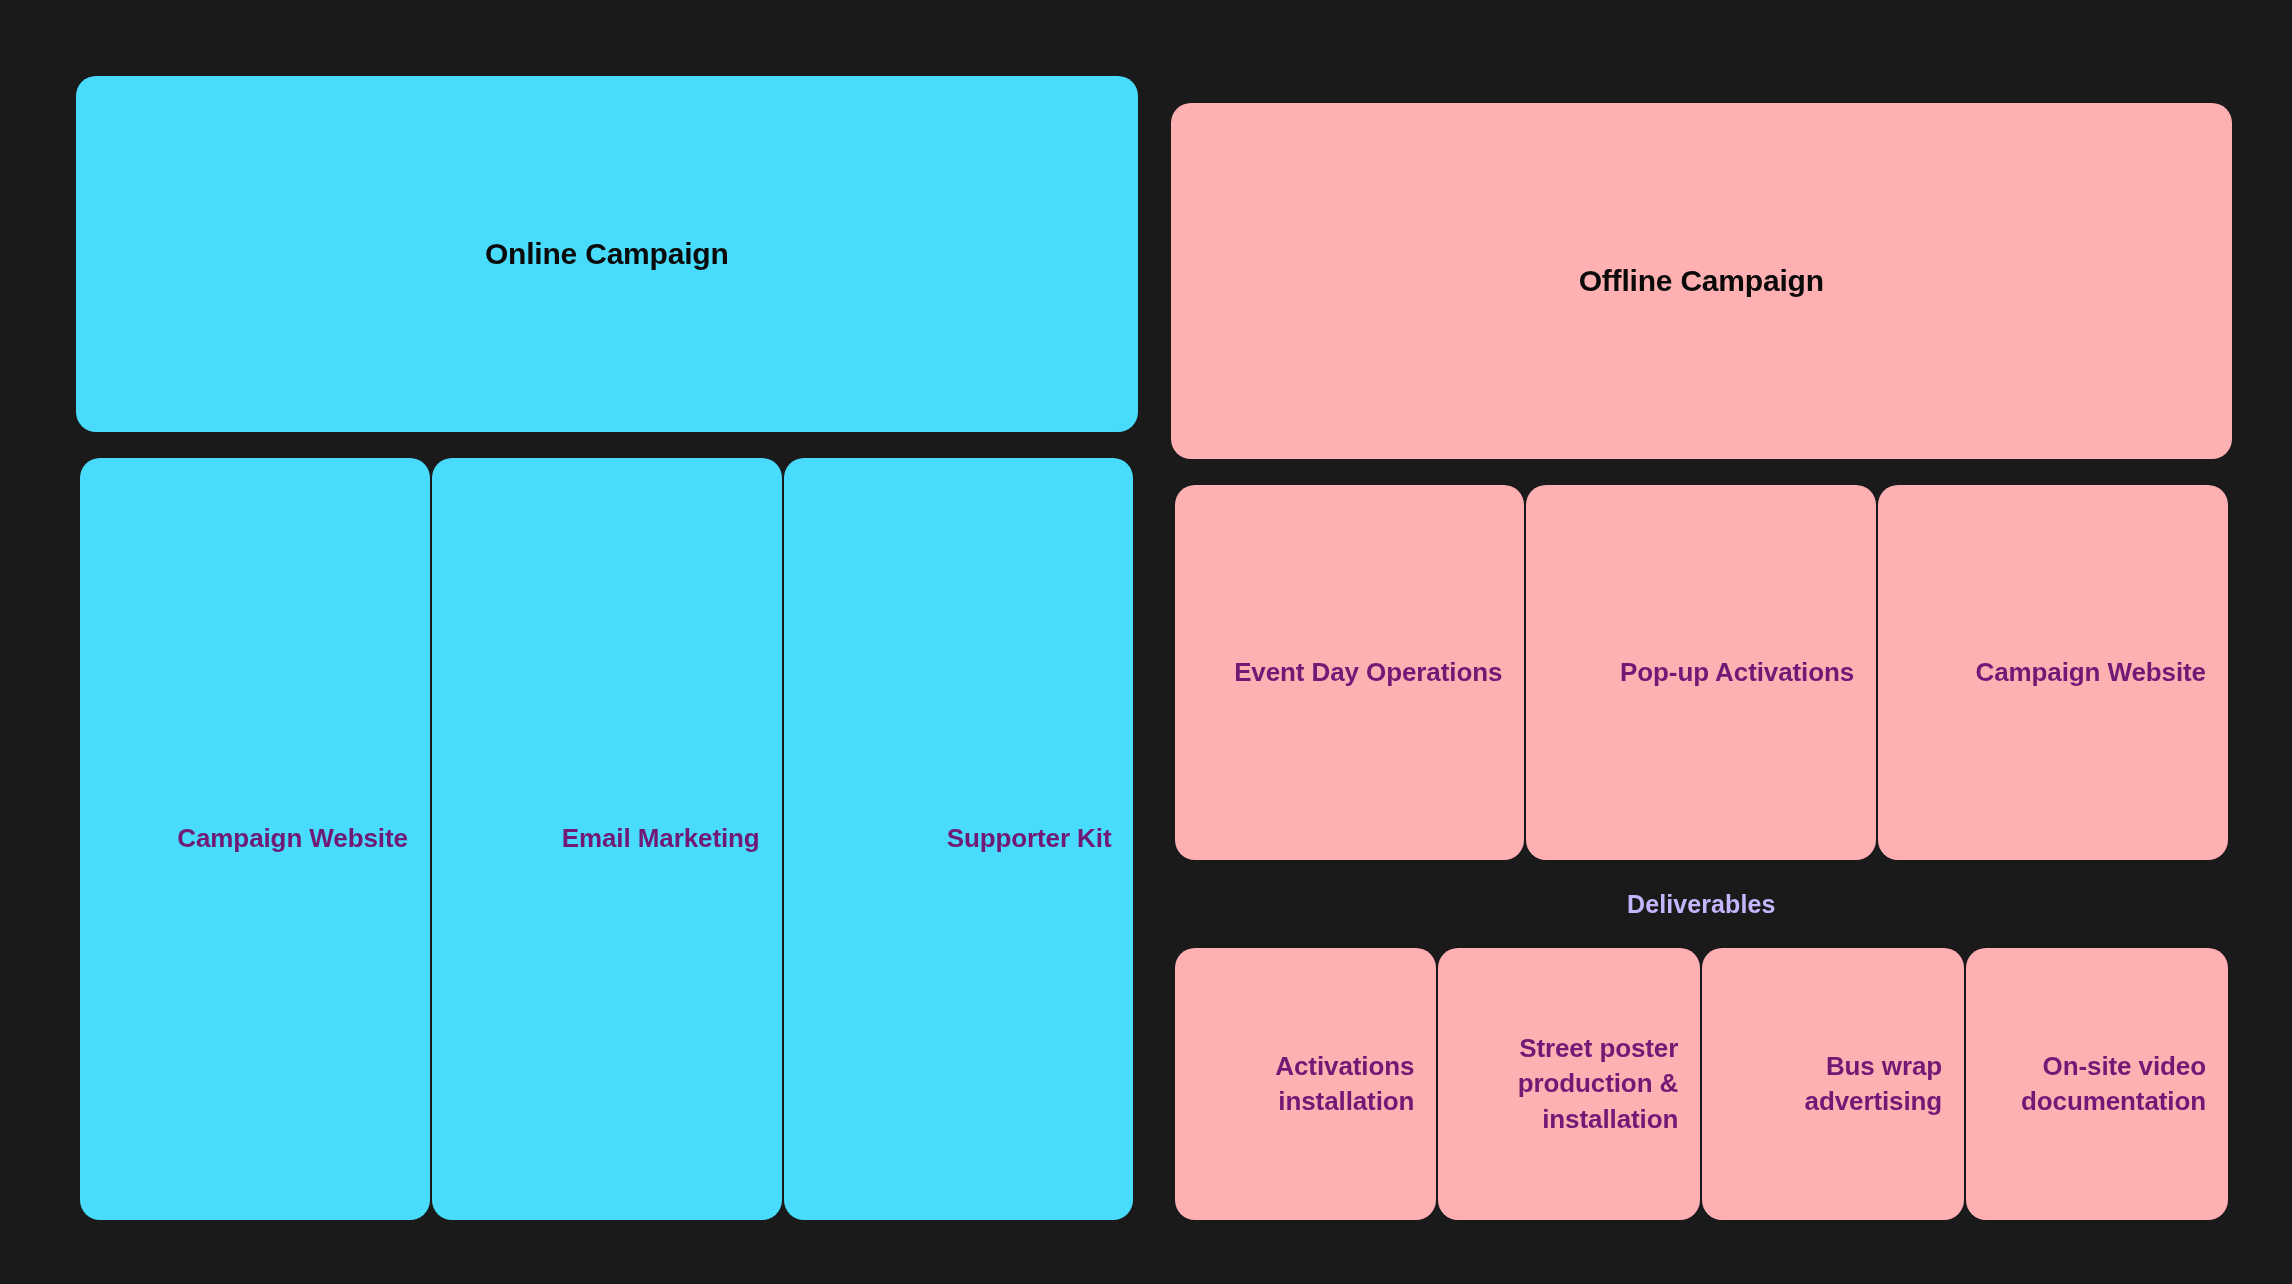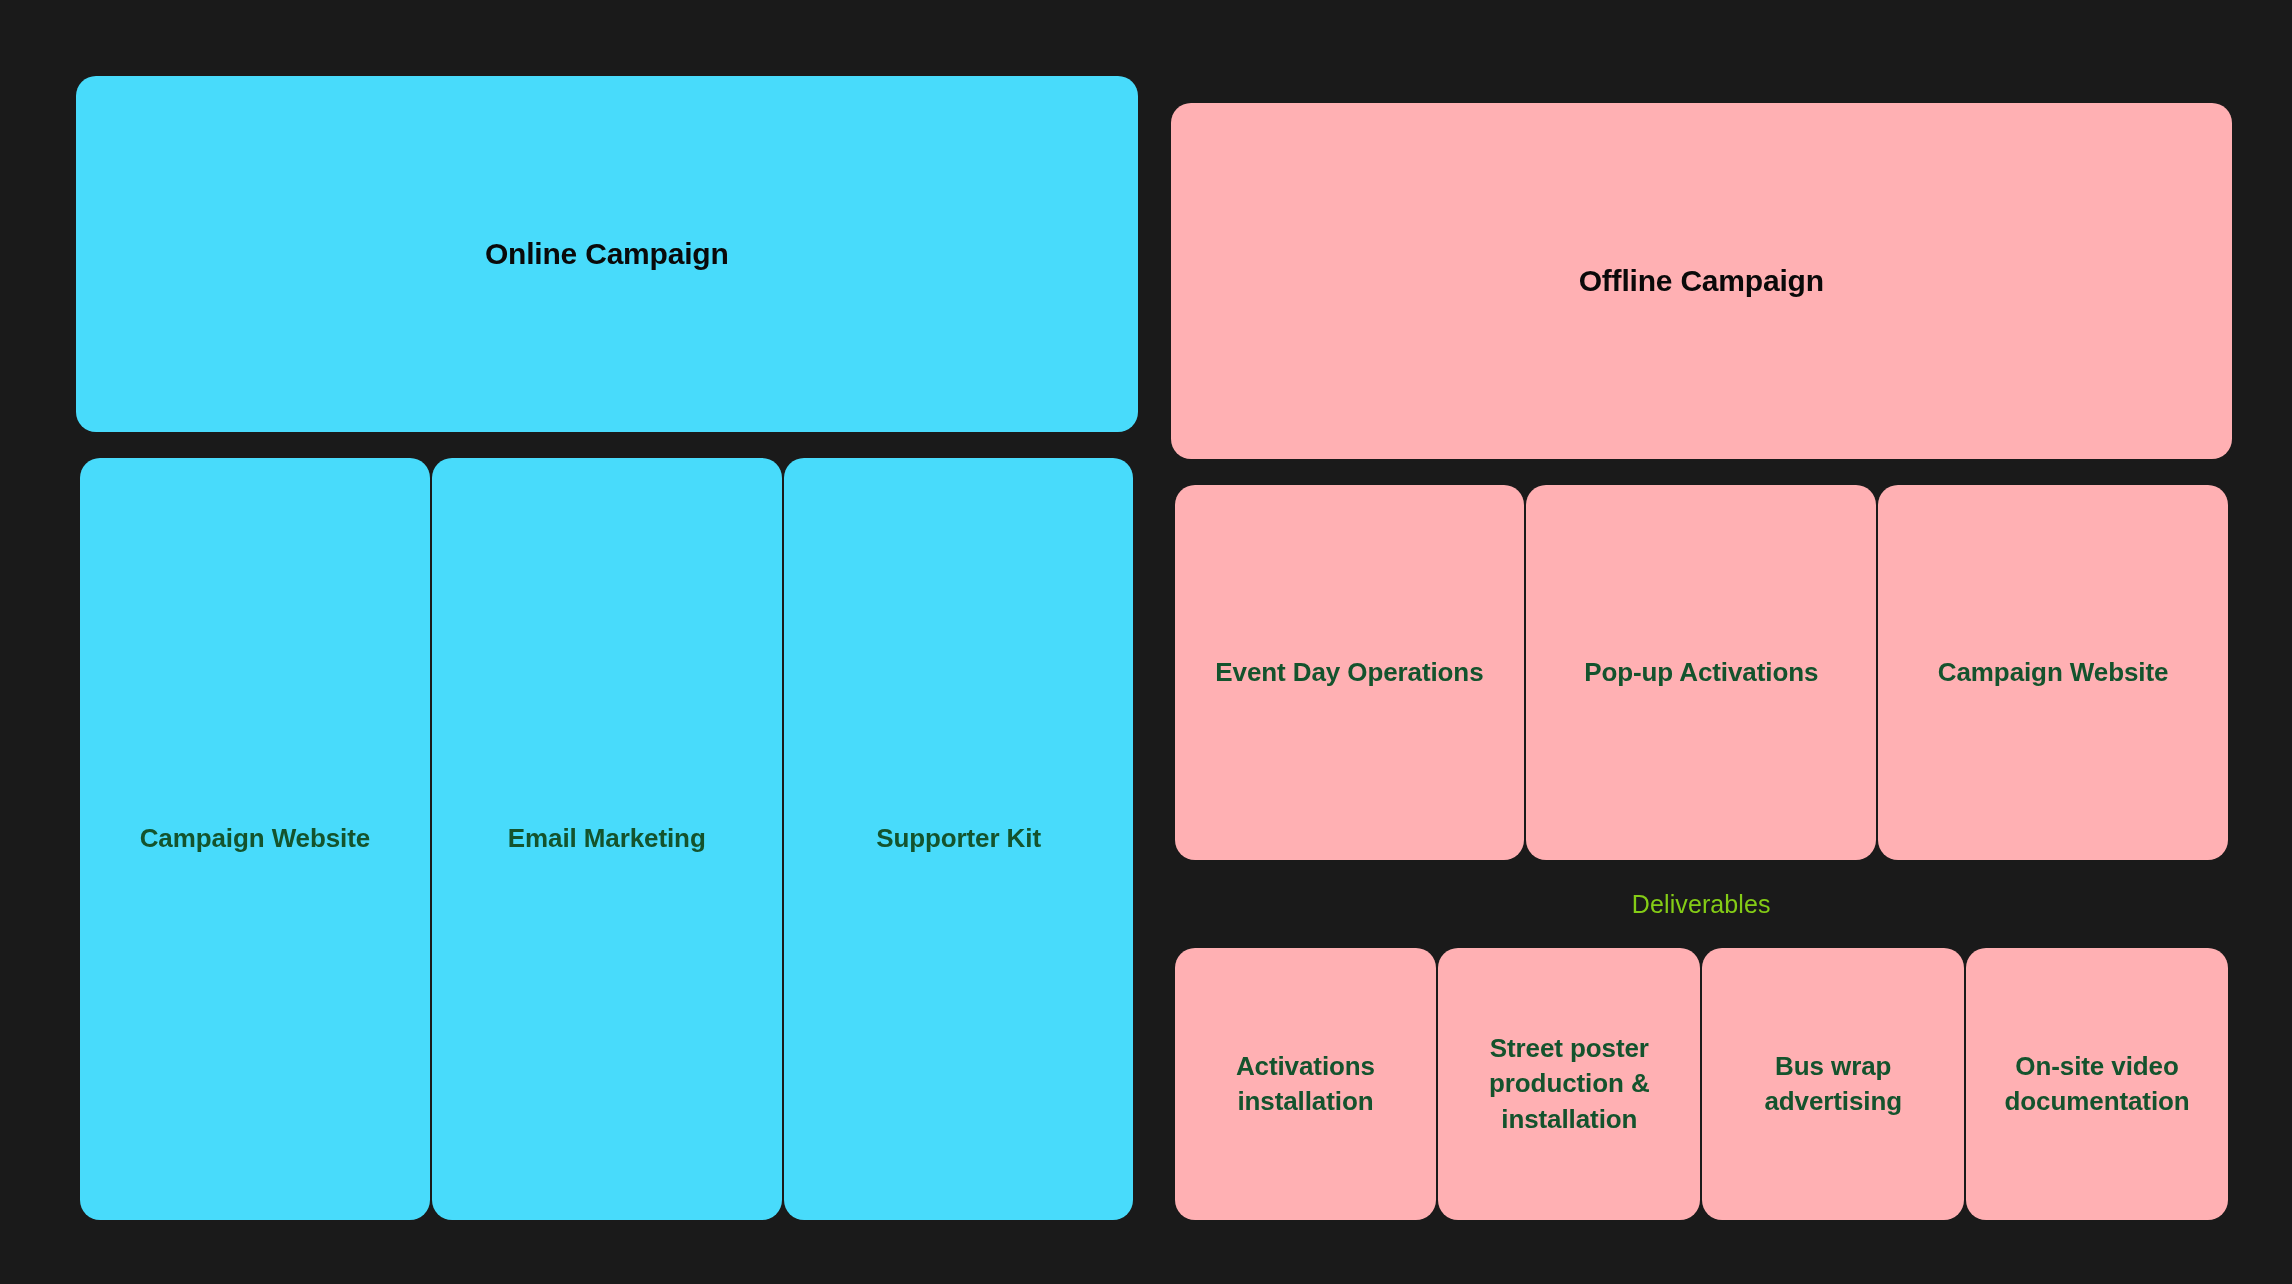--- a/index.html
+++ b/index.html
@@ -80,44 +80,44 @@
     justify-content: center;
     padding: 14px 18px;
   }
 
   .child-card.cyan { background: #48dbfb; }
   .child-card.pink { background: #ffb0b3; }
 
   .child-title {
     font-size: 26px;
     font-weight: bold;
-    color: #14532d;
+    color: #701a75;
     line-height: 1.35;
-    text-align: center;
+    text-align: right;
     letter-spacing: -0.1px;
     overflow-wrap: break-word;
     word-break: break-word;
     width: 100%;
   }
 
   
   .col-right .child-row-top {
     height: 383px;
     flex: 0 0 auto;
   }
 
   .divider-label {
     height: 80px;
     flex: 0 0 auto;
     display: flex;
     align-items: center;
     justify-content: center;
-    color: #84cc16;
+    color: #c4b5fd;
     font-size: 25px;
-    font-weight: normal;
+    font-weight: bold;
     letter-spacing: 0.1px;
   }
 
   .col-right .child-row-bottom {
     flex: 1 1 auto;
     min-height: 0;
   }
 
   
   .col-left .child-row-main {

